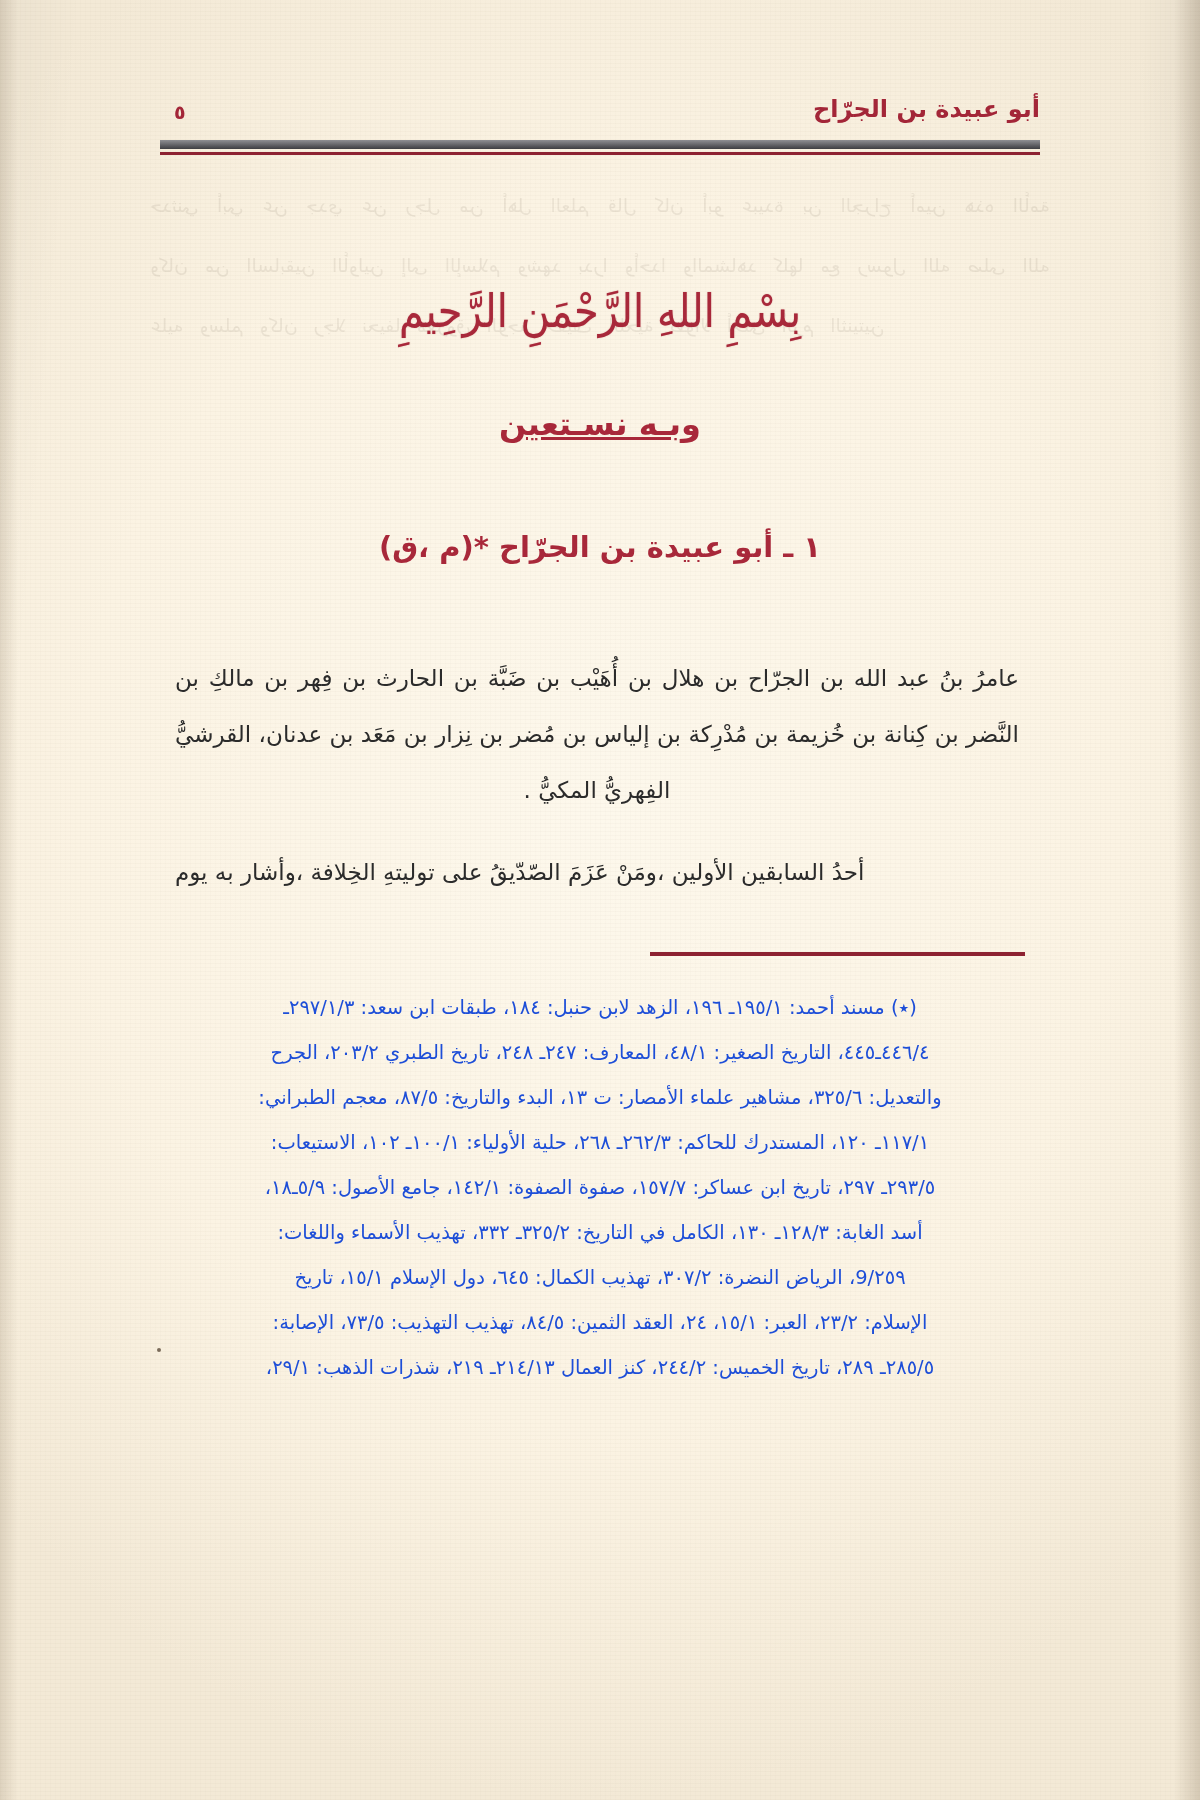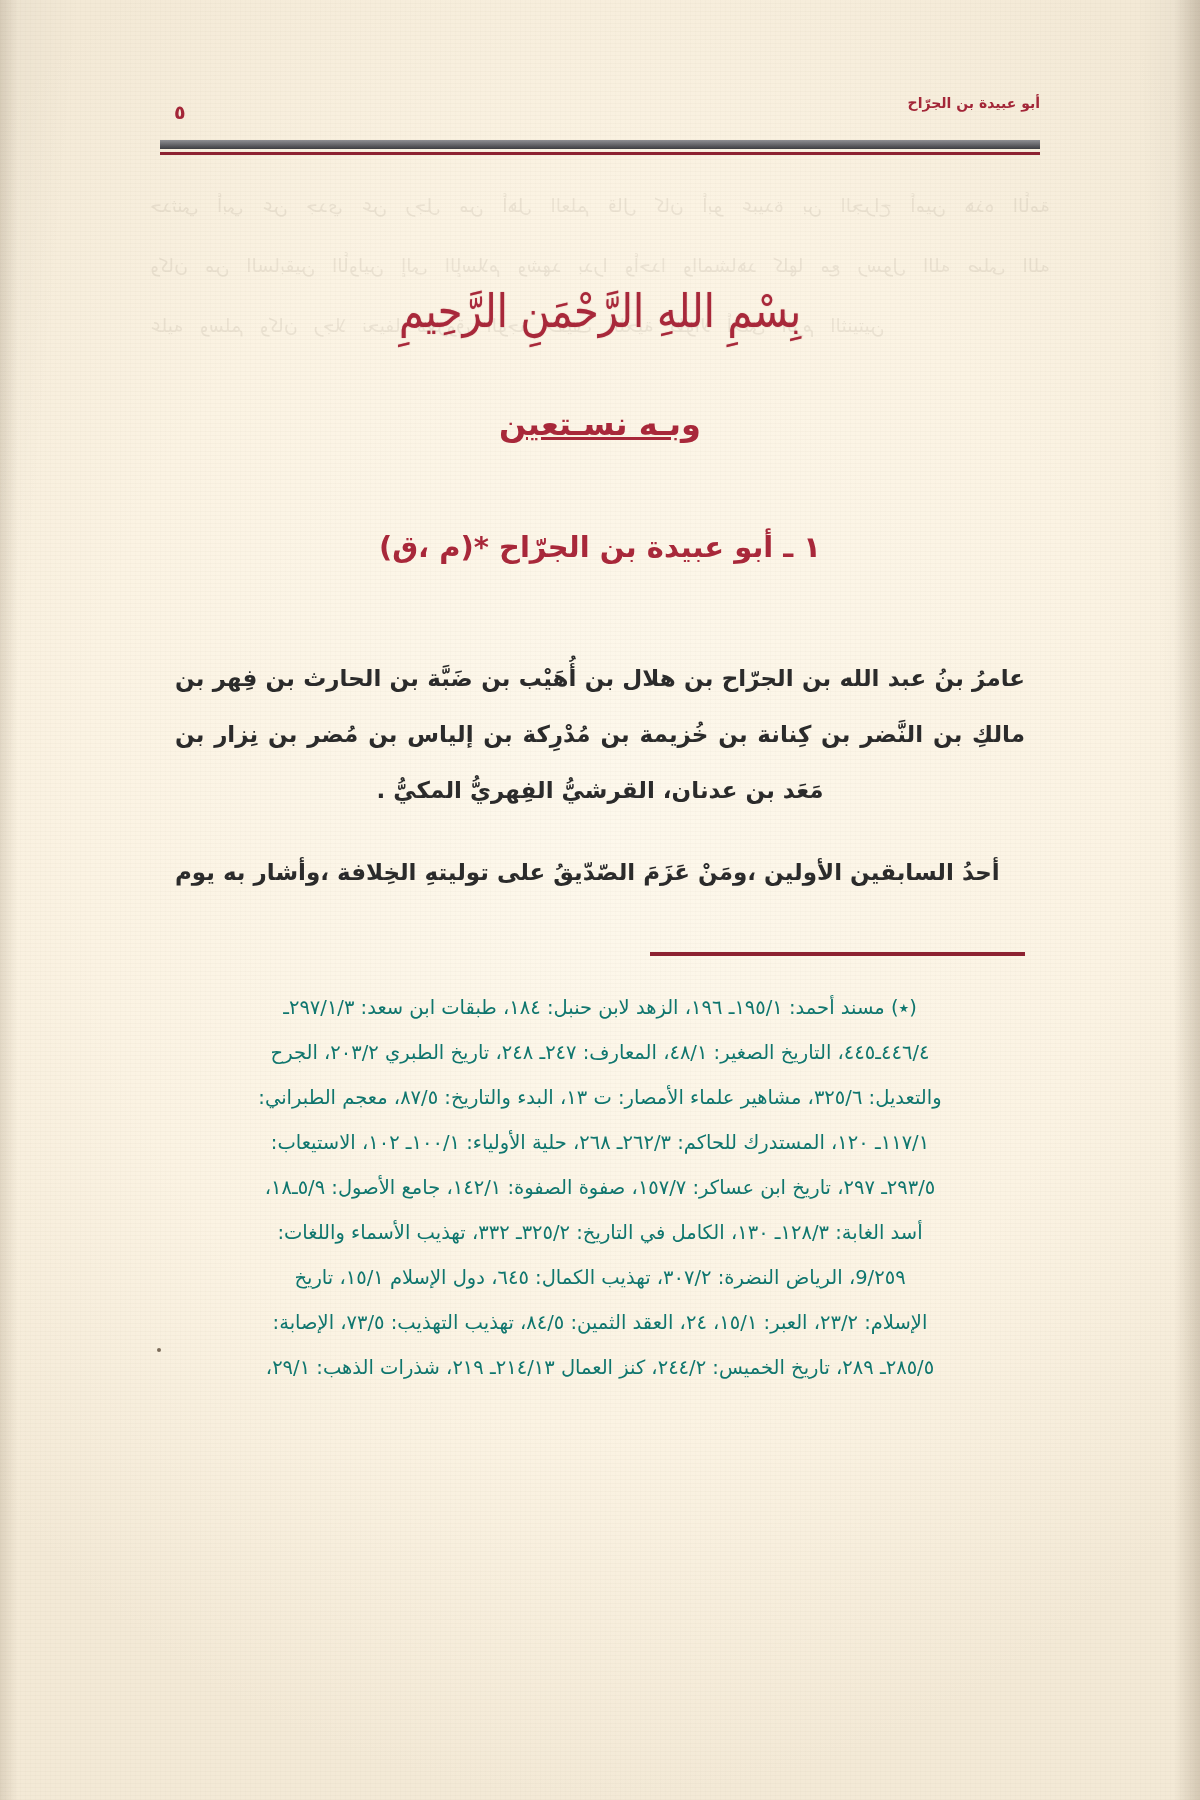--- a/index.html
+++ b/index.html
@@ -60,21 +60,21 @@
     position: absolute;
     left: 160px;
     right: 160px;
     top: 95px;
     height: 40px;
   }
   .runhead-title {
     position: absolute;
     right: 0; top: 0;
     color: #a32638;
-    font-size: 14px;
+    font-size: 24px;
     font-weight: bold;
     white-space: nowrap;
   }
   .runhead-folio {
     position: absolute;
     left: 14px; top: 6px;
     color: #a32638;
     font-size: 19px;
     font-weight: bold;
   }
@@ -127,23 +127,22 @@
     color: #a8283a;
     font-size: 29px;
     font-weight: bold;
     margin-top: 30px;
   }
 
   
   .body {
     position: absolute;
     left: 175px;
-    right: 175px;
+    right: 181px;
     top: 650px;
-    font-weight: bold;
   }
   .para {
     color: #2b2b2b;
     font-size: 23px;
     line-height: 56px;
     text-align: justify;
     text-align-last: center;
     margin: 0 0 26px 0;
   }
   .para-last { text-align-last: left; }
@@ -155,21 +154,21 @@
     top: 952px;
     width: 375px;
     height: 4px;
     background: #8d2231;
   }
   .footnotes {
     position: absolute;
     left: 175px;
     right: 175px;
     top: 985px;
-    color: #0f766e;
+    color: #1d4ed8;
     font-size: 19.5px;
     line-height: 45px;
     text-align: justify;
     text-align-last: center;
   }
   .footnotes p { margin: 0; }
 
   .edge-dot {
     position: absolute;
     left: 157px;

